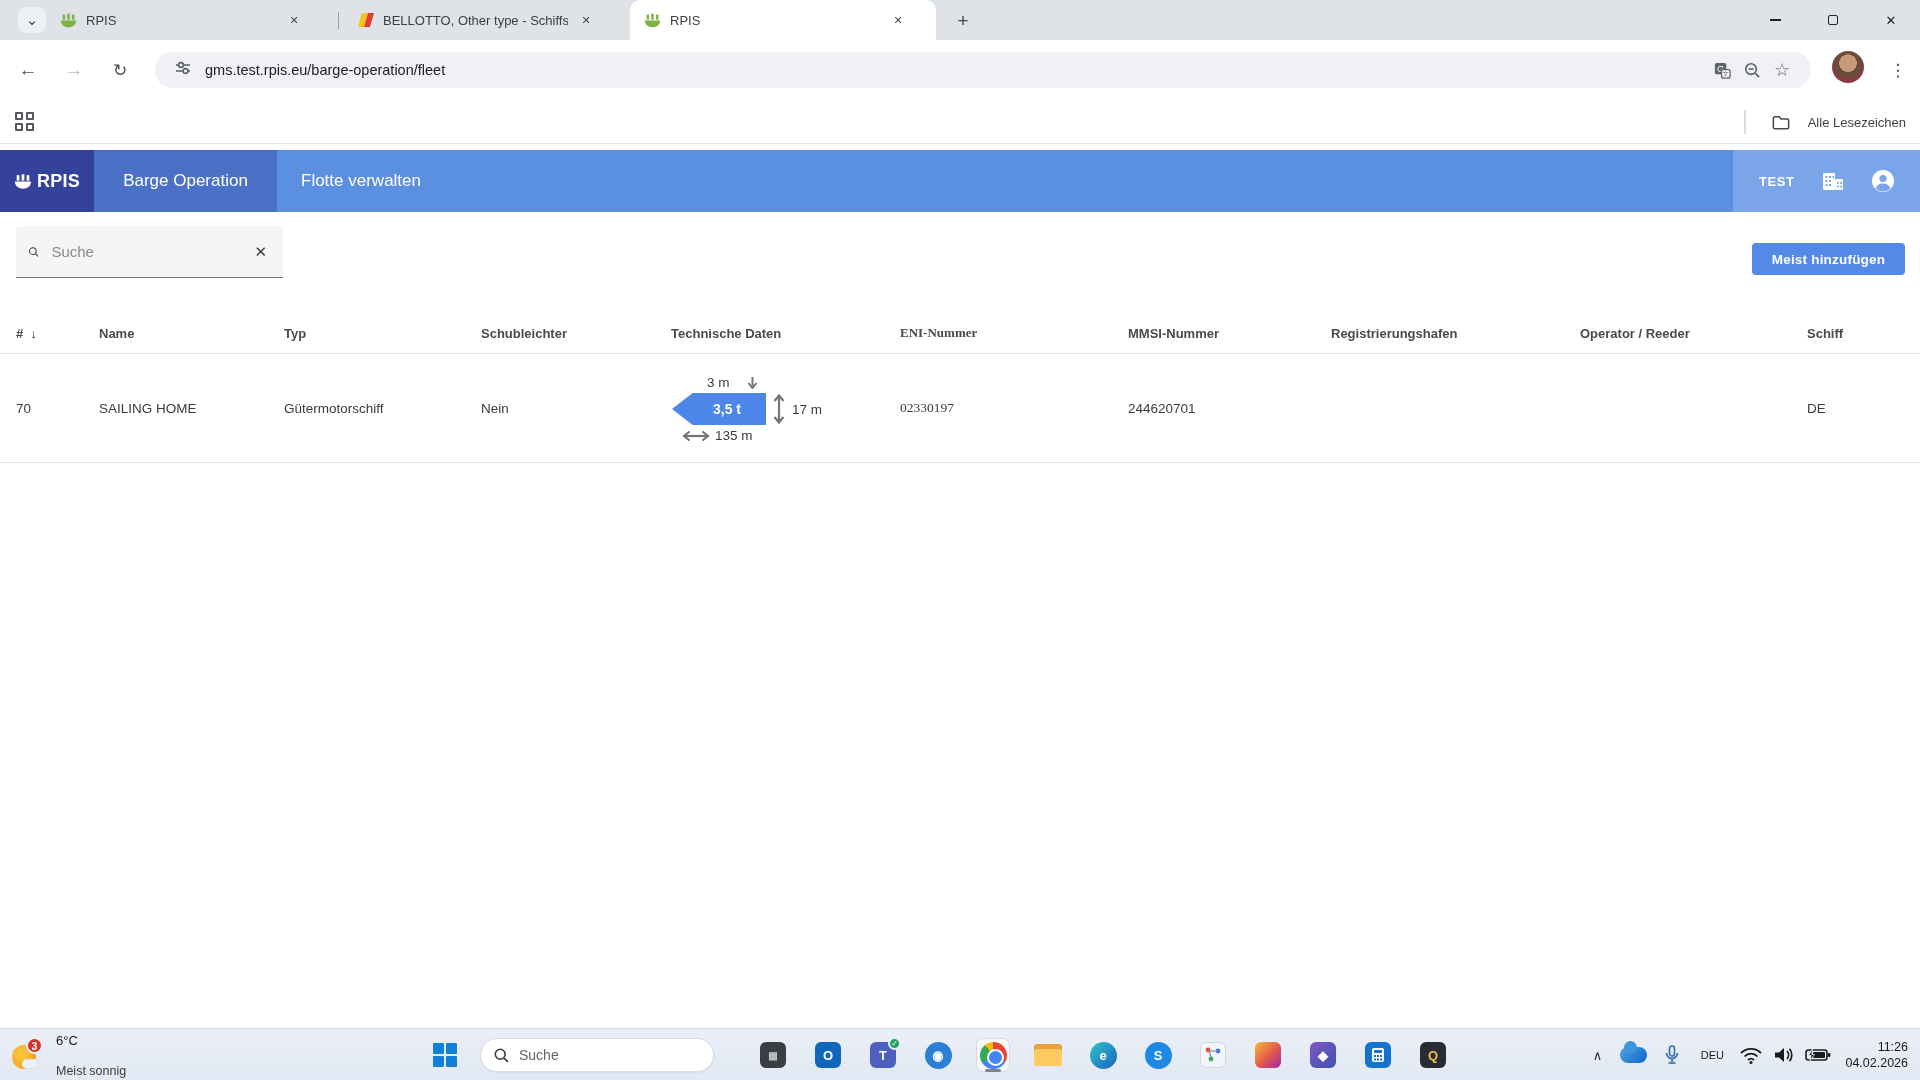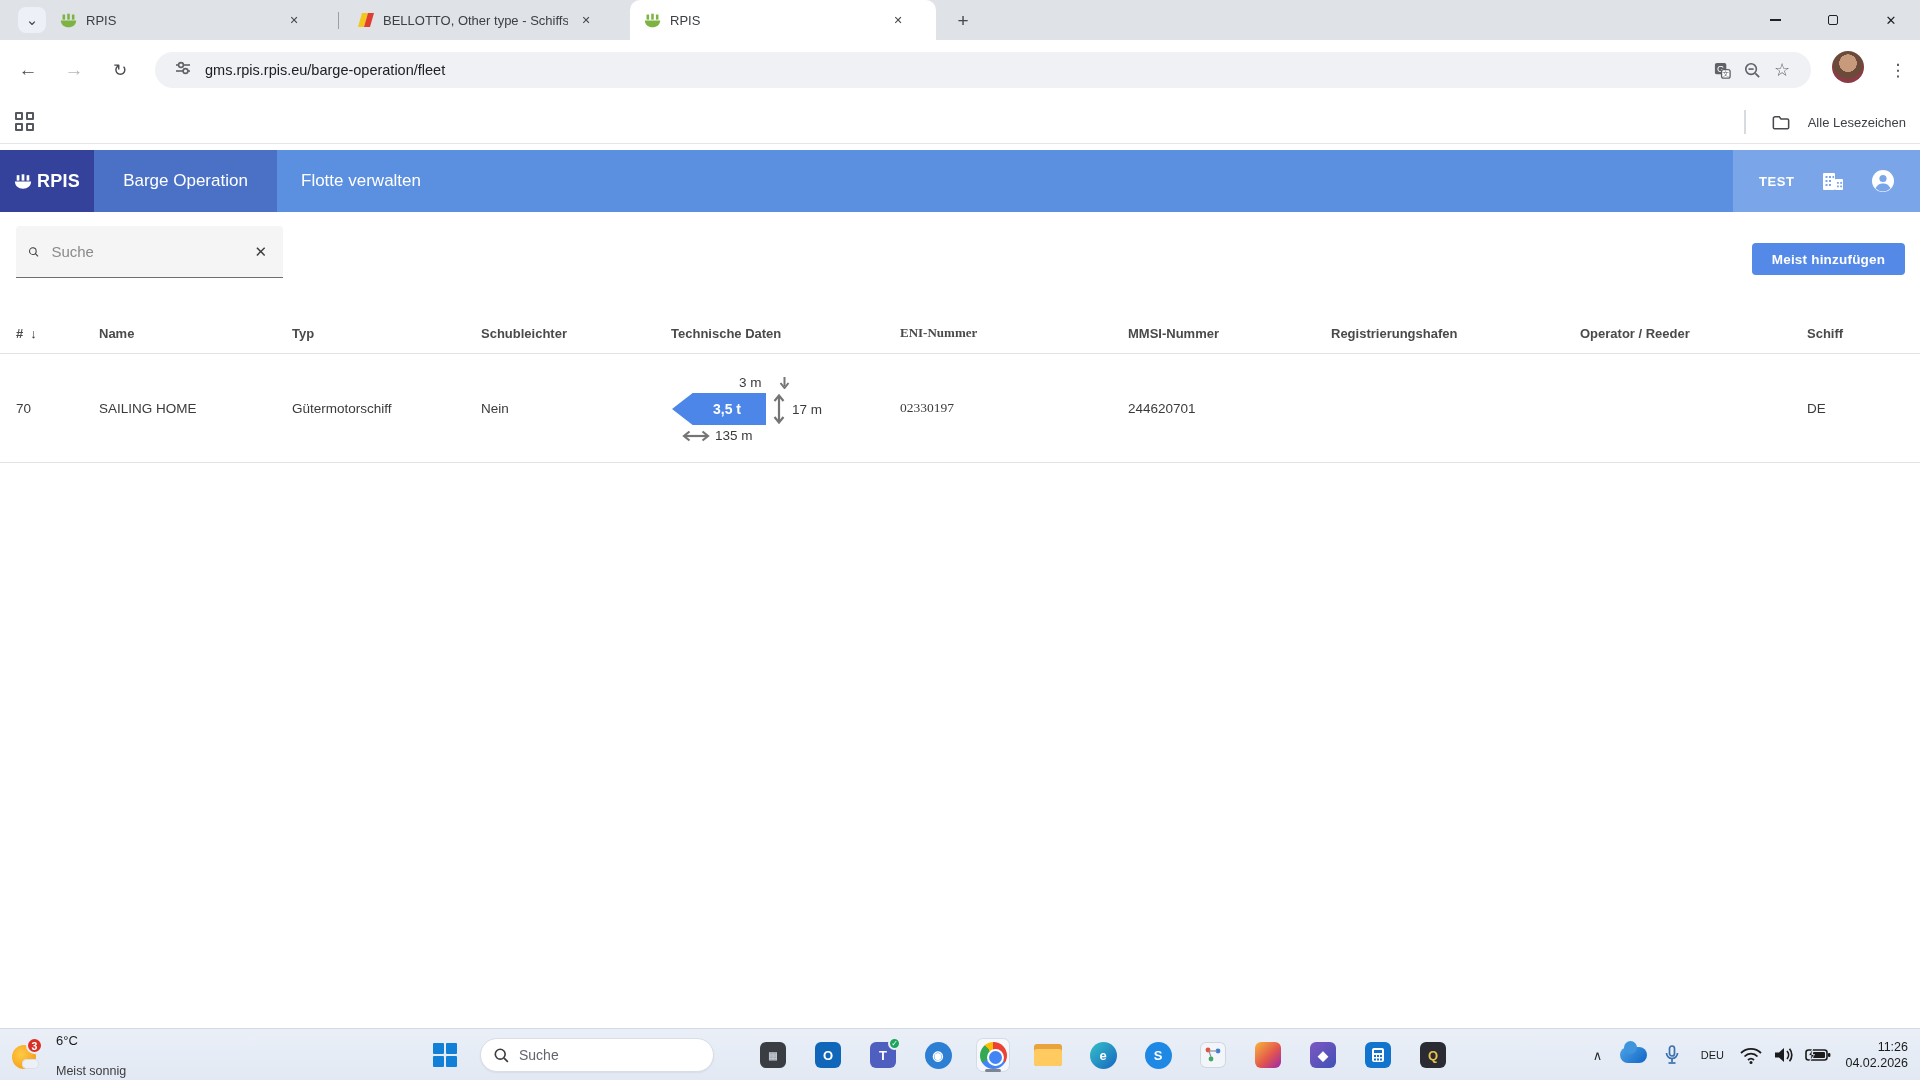--- a/index.html
+++ b/index.html
@@ -84,28 +84,28 @@
   .search-field input::placeholder { color:#8A8A8A; }
   .search-clear { color:#3c3c3c; font-size:15px; padding:4px; }
   .add-btn { position:absolute; left:1752px; top:31px; width:153px; height:32px; background:#5589E8; color:#fff;
     border:none; border-radius:4px; font-size:13.5px; font-weight:700; font-family:"Liberation Sans", sans-serif; letter-spacing:.2px; }
 
   .thead { position:absolute; left:0; top:101px; width:1920px; height:40px; }
   .th { position:absolute; top:50%; transform:translateY(-50%); font-size:13px; font-weight:700; color:#4A4A4A; white-space:nowrap; }
   .sort-arrow { font-size:13px; font-weight:400; color:#2d2d2d; margin-left:7px; }
   .trow { position:absolute; left:0; top:141px; width:1920px; height:110px; border-top:1px solid #E3E3E3; border-bottom:1px solid #E3E3E3; }
   .td { position:absolute; top:50%; transform:translateY(-50%); font-size:13.5px; color:#3B3B3B; white-space:nowrap; }
-  .c0{left:16px;} .c1{left:99px;} .c2{left:292px;} .c3{left:481px;} .c4{left:671px;}
+  .c0{left:16px;} .c1{left:99px;} .c2{left:284px;} .c3{left:481px;} .c4{left:671px;}
   .c5{left:900px;font-family:Liberation Serif, serif;} .c6{left:1128px;} .c7{left:1331px;} .c8{left:1580px;} .c9{left:1807px;}
 
   
   .tech-cell { position:absolute; left:655px; top:0; width:170px; height:110px; display:flex; flex-direction:column;
     align-items:flex-start; justify-content:center; gap:3px; }
   .tech-line { display:flex; align-items:center; font-size:13.5px; color:#3B3B3B; }
-  .tl-draft { margin-left:84px; gap:17px; }
+  .tl-draft { margin-left:52px; gap:17px; }
   .tl-mid { margin-left:17px; gap:6px; }
   .tl-len { margin-left:27px; gap:5px; }
   .ship-shape { width:94px; height:32px; background:#4C86E8; clip-path:polygon(0 50%, 22% 0, 100% 0, 100% 100%, 22% 100%);
     display:flex; align-items:center; justify-content:center; padding-left:16px; color:#fff; font-size:14px; font-weight:700; }
 
   
   .taskbar { position:absolute; left:0; top:1028px; width:1920px; height:52px;
     background:linear-gradient(#EAEFF7,#E2E9F4); border-top:1px solid #D3DAE6; }
   .weather { position:absolute; left:12px; top:0; height:52px; display:flex; align-items:center; gap:10px; }
   .weather-ico { position:relative; width:34px; height:36px; }
@@ -222,21 +222,21 @@
 
     <div class="urlbar">
       <span class="tune-ico">
         <svg width="16" height="16" viewBox="0 0 16 16">
             <line x1="1" y1="5" x2="15" y2="5" stroke="#5F6368" stroke-width="1.6"></line>
             <circle cx="6" cy="5" r="2.4" fill="#EFF1F5" stroke="#5F6368" stroke-width="1.6"></circle>
             <line x1="1" y1="11" x2="15" y2="11" stroke="#5F6368" stroke-width="1.6"></line>
             <circle cx="10.5" cy="11" r="2.4" fill="#EFF1F5" stroke="#5F6368" stroke-width="1.6"></circle>
           </svg>
       </span>
-      <span class="url-text">gms.rpis.rpis.eu/barge-operation/fleet</span>
+      <span class="url-text">gms.test.rpis.eu/barge-operation/fleet</span>
       <span class="urlbar-ico">
         <svg width="19" height="19" viewBox="0 0 20 20">
             <rect x="2" y="2" width="12" height="12" rx="2" fill="#5F6368"></rect>
             <text x="8" y="12" font-size="10" font-family="Liberation Sans, sans-serif" fill="#fff" text-anchor="middle">G</text>
             <rect x="9" y="9" width="9" height="9" rx="2" fill="#fff" stroke="#5F6368" stroke-width="1.4"></rect>
             <text x="13.5" y="16" font-size="7" font-family="Liberation Sans, sans-serif" fill="#5F6368" text-anchor="middle">文</text>
           </svg>
       </span>
       <span class="urlbar-ico">
         <svg width="19" height="19" viewBox="0 0 20 20">

